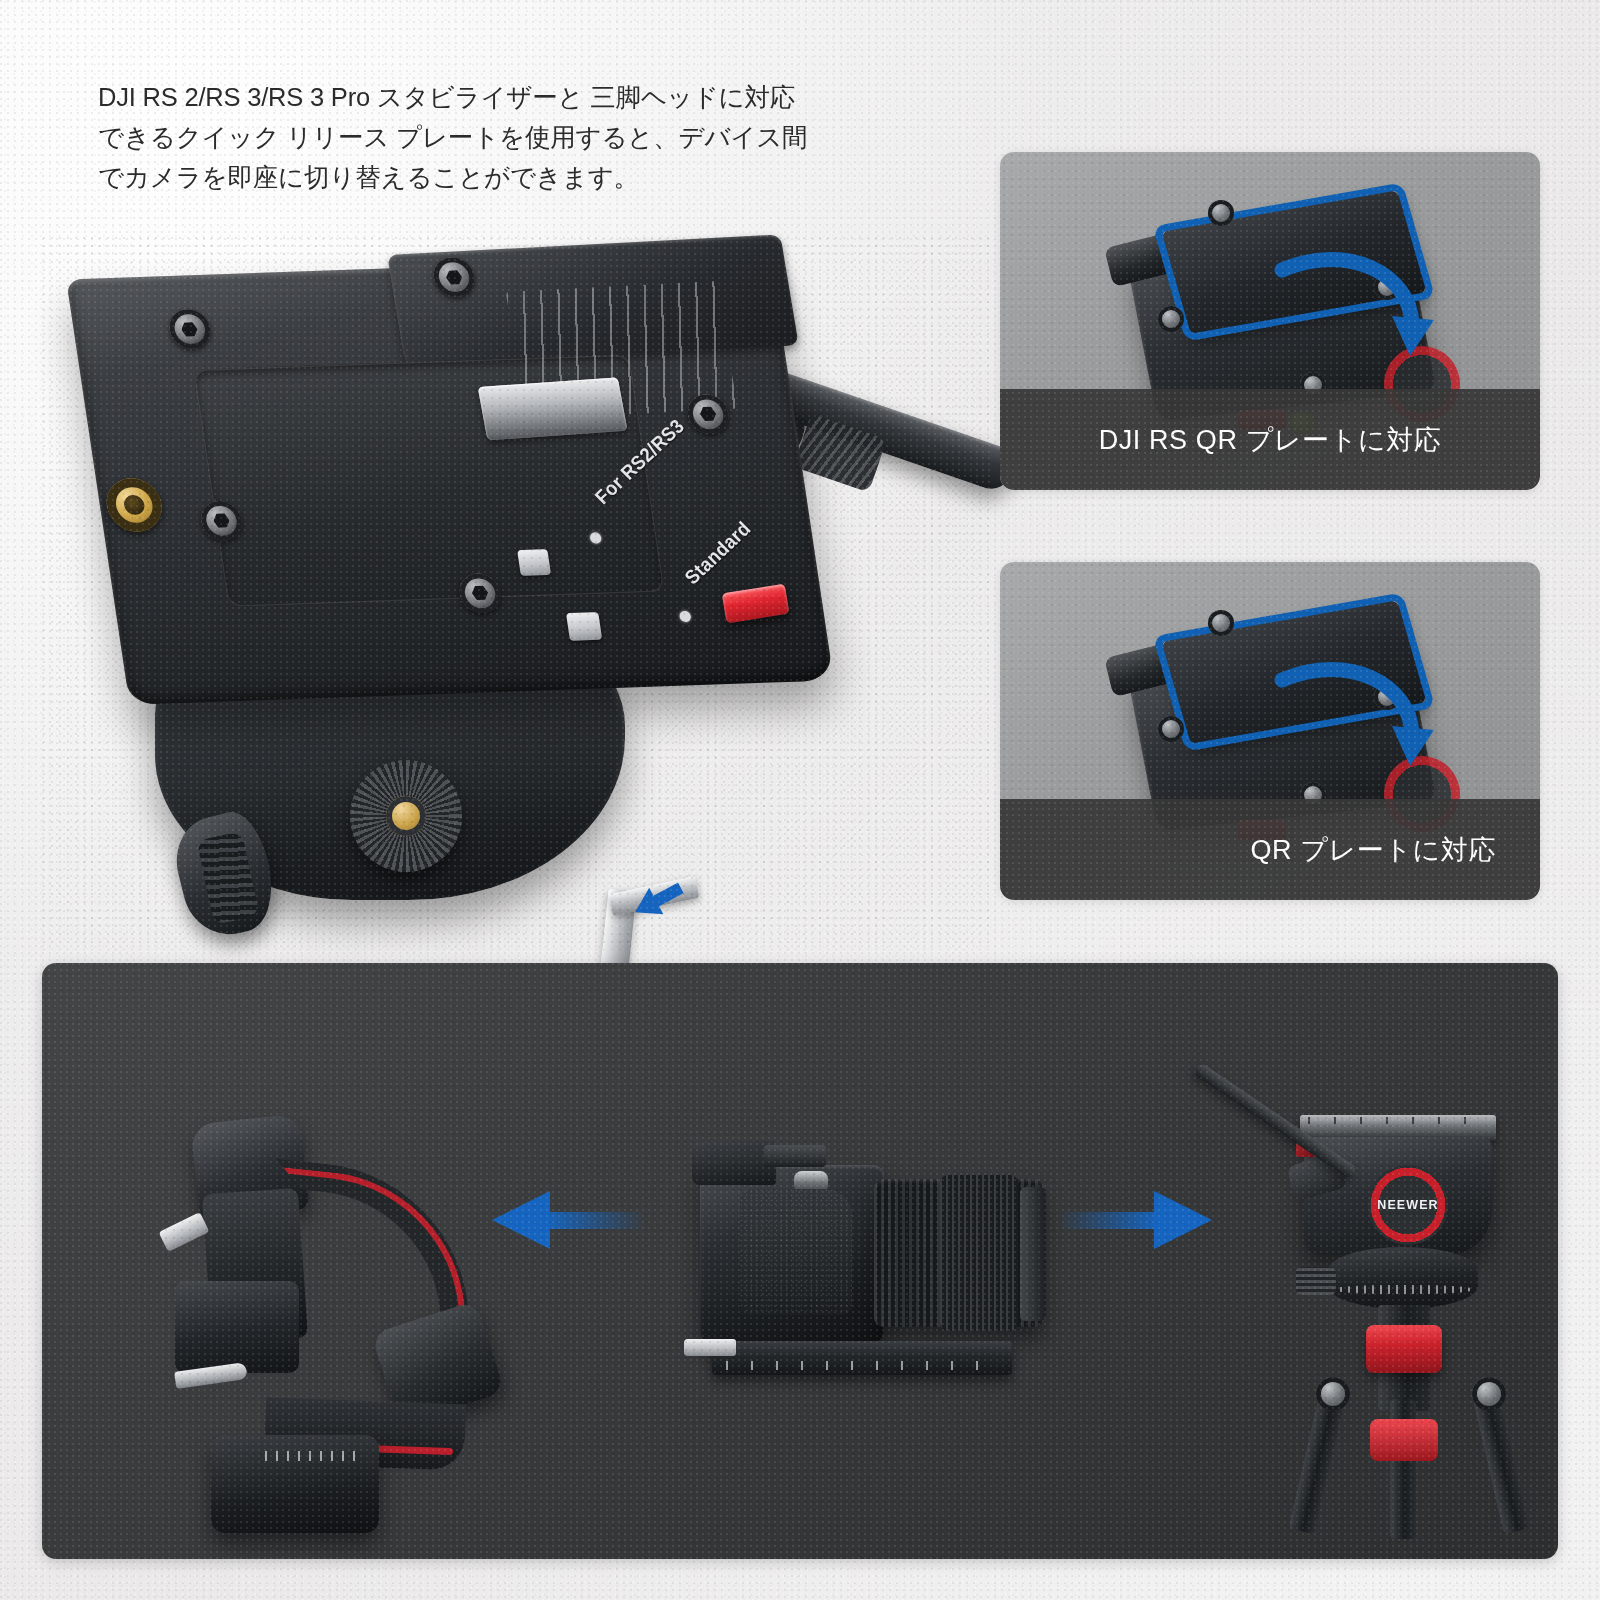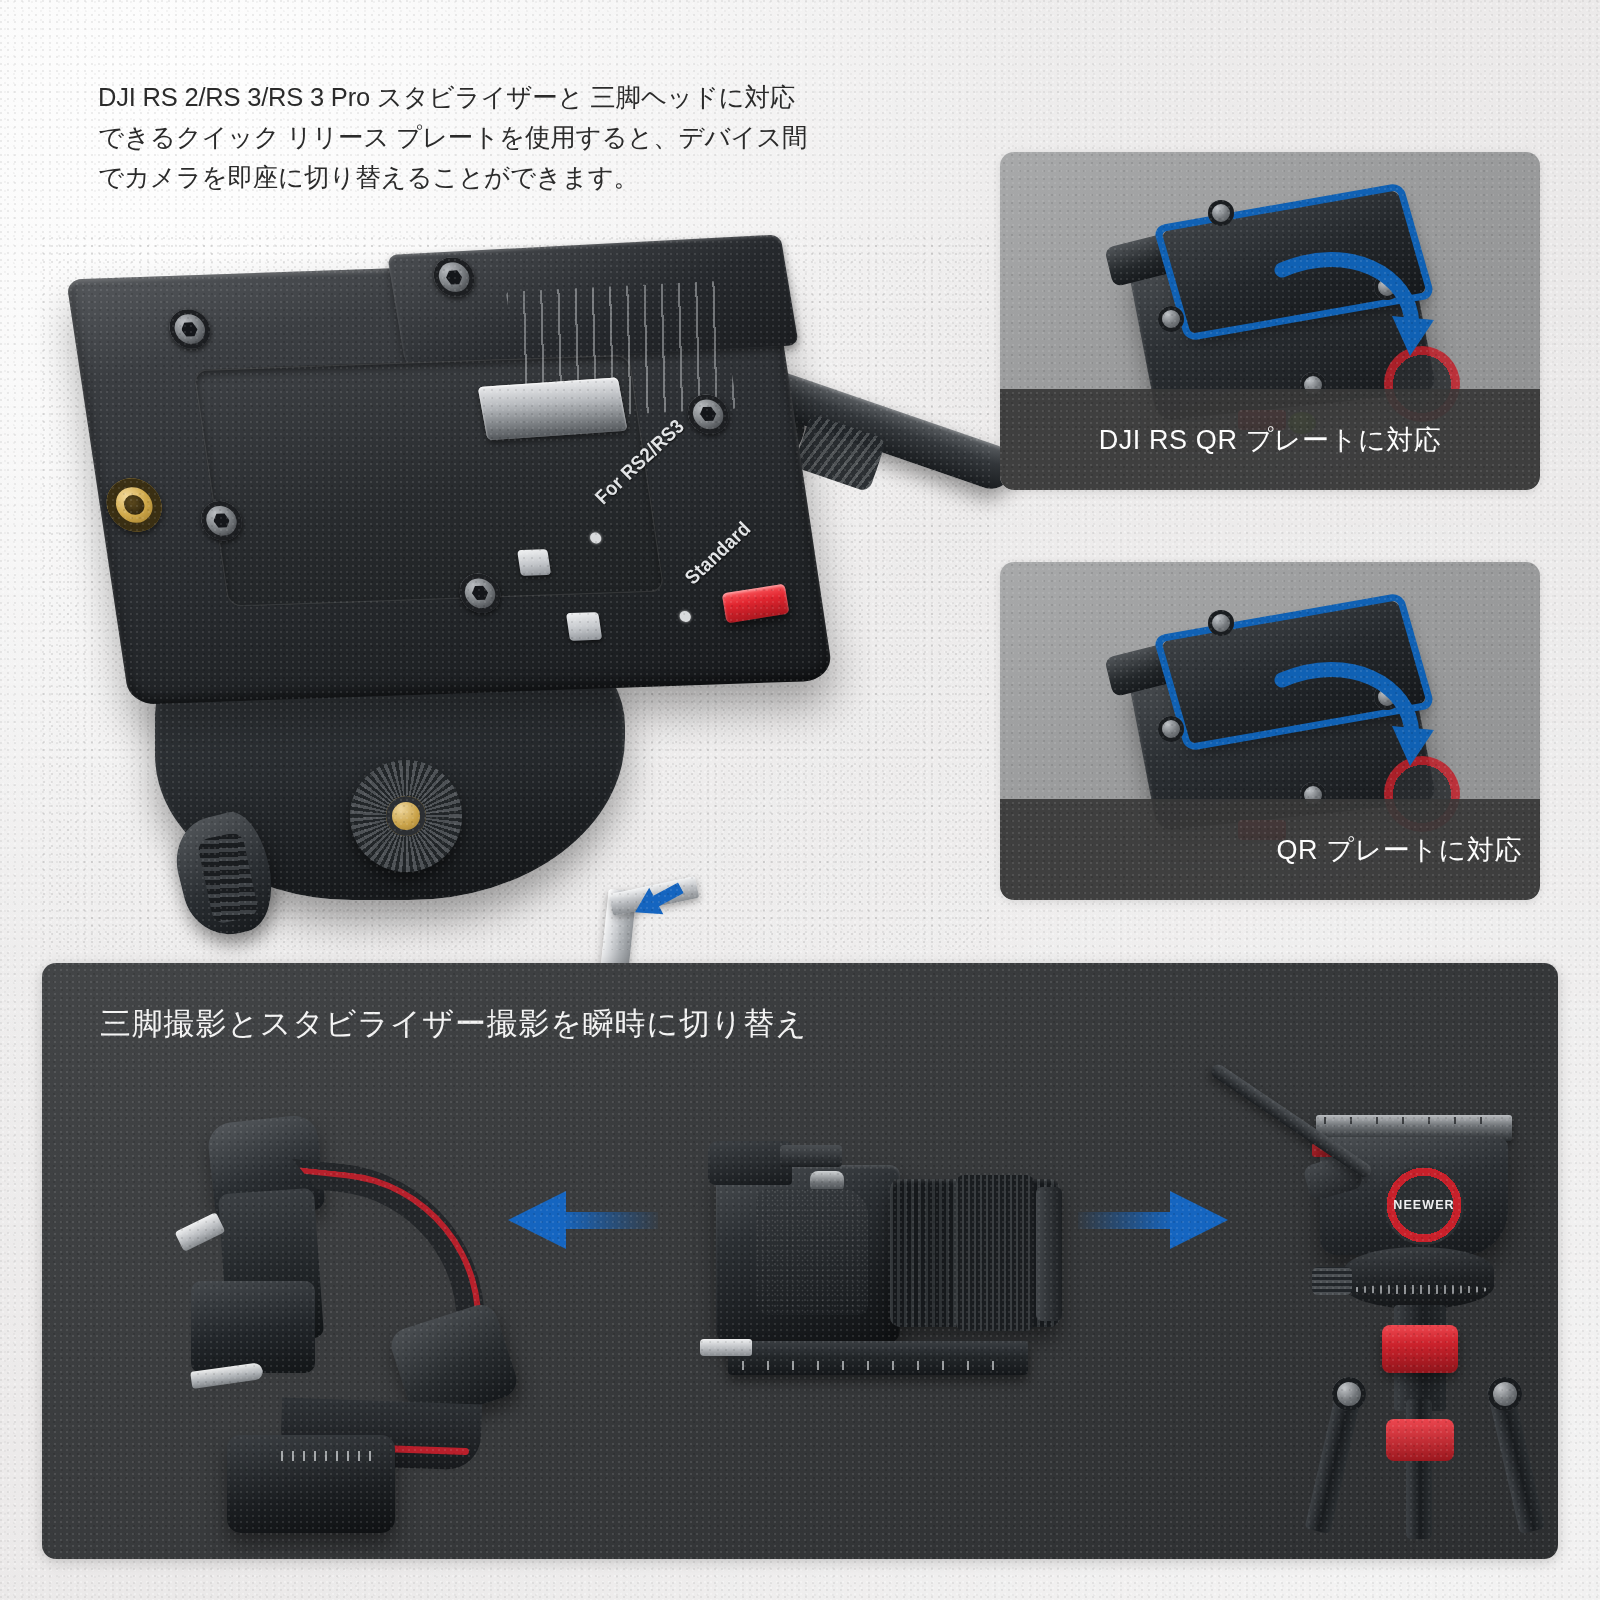--- a/index.html
+++ b/index.html
@@ -375,21 +375,21 @@
     display: flex;
     align-items: center;
   }
   .panel-caption span {
     color: #fdfdfd;
     font-size: 27px;
     letter-spacing: .6px;
     white-space: nowrap;
   }
   .cap-center { justify-content: center; }
-  .cap-right  { justify-content: flex-end; padding-right: 18px; }
+  .cap-right  { justify-content: flex-end; padding-right: 44px; }
 
   
   .mini {
     position: absolute;
     left: 88px; top: 30px;
     width: 380px; height: 250px;
   }
   .mini-head {
     position: absolute;
     left: 54px; top: 66px;
@@ -474,21 +474,21 @@
   }
   .bottom-heading {
     position: absolute;
     left: 58px; top: 40px;
     color: #f3f3f3;
     font-size: 31px;
     letter-spacing: .8px;
     white-space: nowrap;
   }
 
-  .stage { position: absolute; left: 0; right: 0; top: 120px; bottom: 0; margin-left: 16px; }
+  .stage { position: absolute; left: 0; right: 0; top: 120px; bottom: 0; }
 
   
   .gimbal { position: absolute; left: 105px; top: 22px; width: 400px; height: 430px; }
   .g-motor-top {
     position: absolute; left: 48px; top: 14px;
     width: 110px; height: 96px;
     background: linear-gradient(165deg, #55595d, #2b2f33 55%, #16191c);
     border-radius: 24px 24px 12px 12px;
     transform: rotate(-6deg);
     box-shadow: 0 10px 18px rgba(0,0,0,.4);
@@ -869,21 +869,20 @@
       <path d="M8 22 C 75 -6, 136 26, 138 76" stroke="#1061b4" stroke-width="15" fill="none" stroke-linecap="round"></path>
       <polygon points="118,68 160,72 136,108" fill="#1061b4"></polygon>
     </svg>
   </div>
   <div class="panel-caption cap-right">
     <span>QR プレートに対応</span>
   </div>
 </div>
 
 <div class="bottom-panel grain">
-  <div class="bottom-heading">三脚撮影とスタビライザー撮影を瞬時に切り替え</div>
 
   <div class="stage noclick">
 
     <div class="gimbal">
       <div class="g-motor-top"></div>
       <div class="g-motor-body"></div>
       <div class="g-arm"></div>
       <div class="g-arm-red"></div>
       <div class="g-motor-mid"></div>
       <div class="g-lower-arm"></div>

